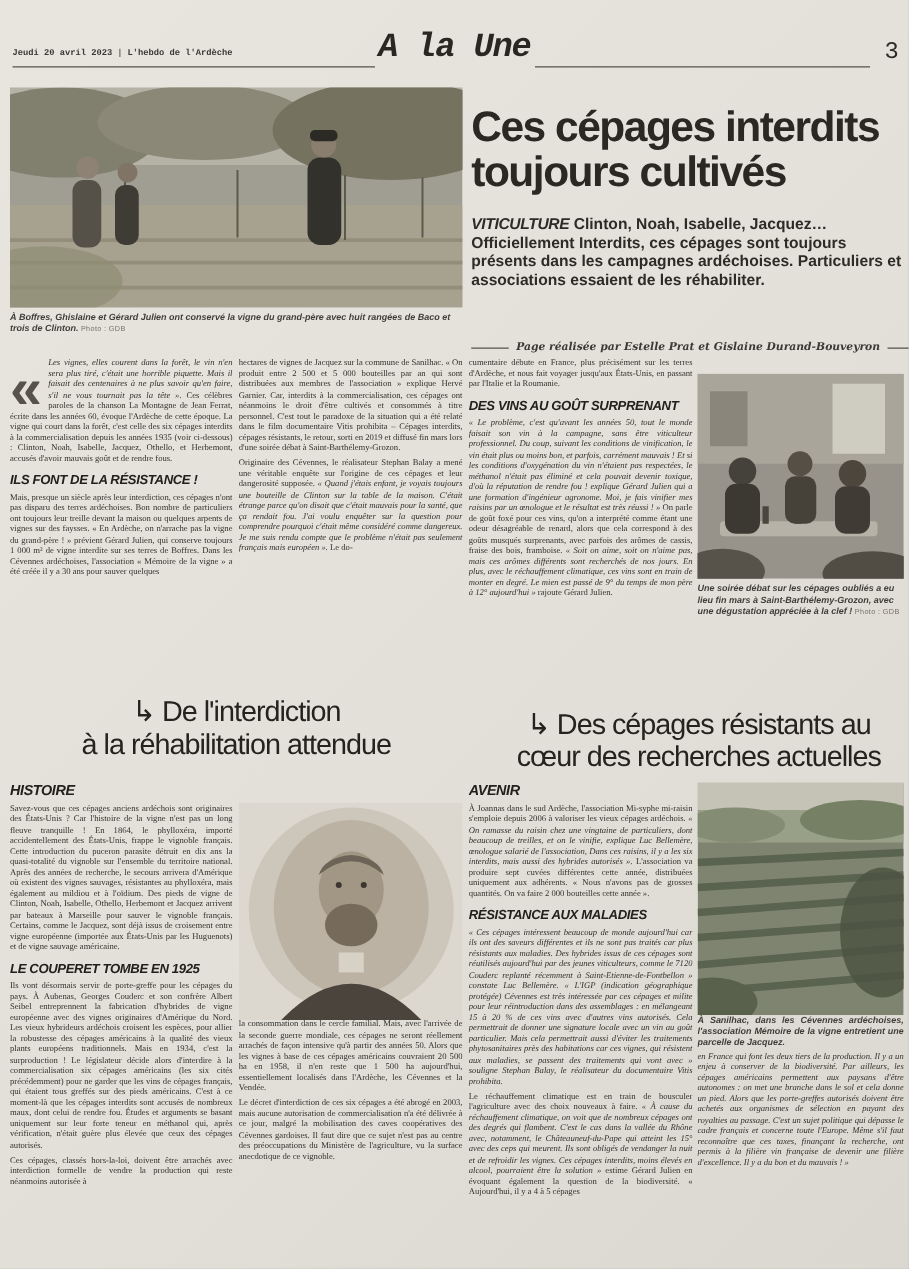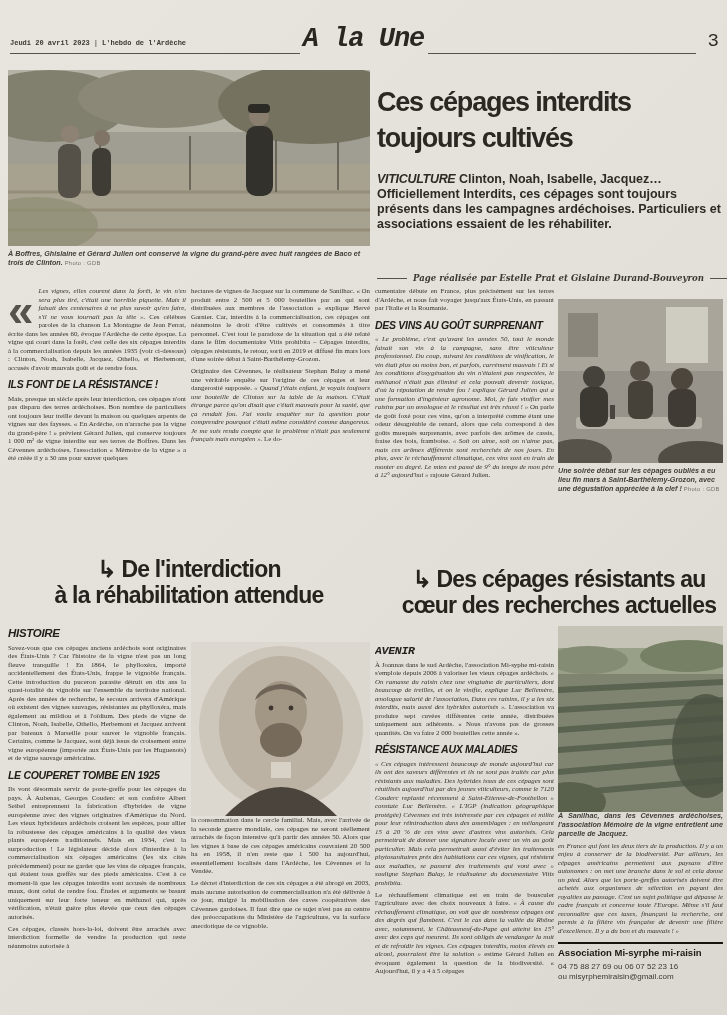--- a/index.html
+++ b/index.html
@@ -18,41 +18,41 @@
   .h-rule.r{left:428px;width:268px;}
   .page-num{right:8px;top:30px;font-size:19px;color:#2e2b27;}
   
   figure{margin:0;padding:0;}
   figure svg{display:block;}
   .cap{font-family:"Liberation Sans",sans-serif;font-weight:bold;font-style:italic;font-size:7.2px;line-height:8.8px;
        color:#403d38;}
   .cap .credit{font-style:normal;font-weight:normal;font-size:5.8px;color:#767269;letter-spacing:.3px;}
   
   .headline{left:377px;top:84px;width:348px;font-family:"Liberation Sans",sans-serif;font-weight:bold;
-            font-size:27px;line-height:36px;letter-spacing:-1.2px;color:#2b2824;}
+            font-size:34px;line-height:36px;letter-spacing:-1.2px;color:#2b2824;}
   .standfirst{left:377px;top:172px;width:348px;font-family:"Liberation Sans",sans-serif;font-weight:bold;
               font-size:12.5px;line-height:15px;color:#2e2b27;}
   .standfirst .kicker{font-style:italic;letter-spacing:-0.3px;}
   .byline{left:377px;top:249px;width:348px;display:flex;align-items:center;gap:6px;margin-top:24px;}
   .byline .rule{flex:0 0 30px;border-top:1px solid #55524c;height:0;}
   .byline .txt{flex:1;text-align:center;font-family:"DejaVu Serif",serif;font-style:italic;font-weight:bold;
                font-size:8.6px;color:#3c3934;white-space:nowrap;}
   
   .col{font-size:6.9px;line-height:8.5px;text-align:justify;}
   .col p{margin:0 0 3.5px 0;}
   .subhead{font-family:"Liberation Sans",sans-serif;font-weight:bold;font-style:italic;font-size:10.5px;
            line-height:11.5px;letter-spacing:-0.3px;color:#22201c;margin:7px 0 4px 0;}
   .qmark{float:left;font-family:"Liberation Sans",sans-serif;font-weight:bold;font-size:46px;line-height:30px;
          color:#57534c;margin:8px 5px 0 0;}
   .tc{top:287px;height:271px;overflow:hidden;}
   .tc1{left:8px;width:178px;}
   .tc2{left:191px;width:179px;}
   .tc3{left:375px;width:179px;}
   
-  .crosshead{top:556px;text-align:center;font-family:"Liberation Sans",sans-serif;font-weight:bold;
+  .crosshead{top:556px;text-align:center;font-family:"Liberation Sans",sans-serif;font-weight:normal;
              font-size:23px;line-height:26px;letter-spacing:-0.8px;color:#26231f;}
   .crosshead.l{left:8px;width:362px;}
   .crosshead.r{left:375px;width:348px;}
   
   .bc{height:388px;overflow:hidden;}
   .bc1{left:8px;top:628px;width:178px;}
   .bc2{left:191px;top:642px;width:179px;}
   .bc3{left:375px;top:628px;width:179px;}
   .bc4{left:558px;top:626px;width:165px;}
   .cap-right{text-align:right;margin:4px 0 5px 0;}
@@ -198,21 +198,21 @@
         <ellipse cx="90" cy="98" rx="21" ry="17" fill="#766a5b"></ellipse>
         <circle cx="80" cy="66" r="2.4" fill="#3c362f"></circle>
         <circle cx="100" cy="66" r="2.4" fill="#3c362f"></circle>
       </svg>
     </figure>
     <p>la consommation dans le cercle familial. Mais, avec l'arrivée de la seconde guerre mondiale, ces cépages ne seront réellement arrachés de façon intensive qu'à partir des années 50. Alors que les vignes à base de ces cépages américains couvraient 20 500 ha en 1958, il n'en reste que 1 500 ha aujourd'hui, essentiellement localisés dans l'Ardèche, les Cévennes et la Vendée.</p>
     <p>Le décret d'interdiction de ces six cépages a été abrogé en 2003, mais aucune autorisation de commercialisation n'a été délivrée à ce jour, malgré la mobilisation des caves coopératives des Cévennes gardoises. Il faut dire que ce sujet n'est pas au centre des préoccupations du Ministère de l'agriculture, vu la surface anecdotique de ce vignoble.</p>
   </div>
 
   <div class="abs col bc bc3">
-    <h3 class="subhead" style="margin-top:17px;font-size:11.5px;font-family:Liberation Mono, monospace;">AVENIR</h3>
+    <h3 class="subhead" style="margin-top:0;font-size:11.5px;">AVENIR</h3>
     <p>
       <span>À Joannas dans le sud Ardèche, l'association Mi-syphe mi-raisin s'emploie depuis 2006 à valoriser les vieux cépages ardéchois.</span>
       <span class="it">« On ramasse du raisin chez une vingtaine de particuliers, dont beaucoup de treilles, et on le vinifie, explique Luc Bellemère, œnologue salarié de l'association, Dans ces raisins, il y a les six interdits, mais aussi des hybrides autorisés ».</span>
       <span>L'association va produire sept cuvées différentes cette année, distribuées uniquement aux adhérents. « Nous n'avons pas de grosses quantités. On va faire 2 000 bouteilles cette année ».</span>
     </p>
     <h3 class="subhead">RÉSISTANCE AUX MALADIES</h3>
     <p class="it">« Ces cépages intéressent beaucoup de monde aujourd'hui car ils ont des saveurs différentes et ils ne sont pas traités car plus résistants aux maladies. Des hybrides issus de ces cépages sont réutilisés aujourd'hui par des jeunes viticulteurs, comme le 7120 Couderc replanté récemment à Saint-Etienne-de-Fontbellon » constate Luc Bellemère. « L'IGP (indication géographique protégée) Cévennes est très intéressée par ces cépages et milite pour leur réintroduction dans des assemblages : en mélangeant 15 à 20 % de ces vins avec d'autres vins autorisés. Cela permettrait de donner une signature locale avec un vin au goût particulier. Mais cela permettrait aussi d'éviter les traitements phytosanitaires près des habitations car ces vignes, qui résistent aux maladies, se passent des traitements qui vont avec » souligne Stephan Balay, le réalisateur du documentaire Vitis prohibita.</p>
     <p>
       <span>Le réchauffement climatique est en train de bousculer l'agriculture avec des choix nouveaux à faire.</span>
       <span class="it">« À cause du réchauffement climatique, on voit que de nombreux cépages ont des degrés qui flambent. C'est le cas dans la vallée du Rhône avec, notamment, le Châteauneuf-du-Pape qui atteint les 15° avec des ceps qui meurent. Ils sont obligés de vendanger la nuit et de refroidir les vignes. Ces cépages interdits, moins élevés en alcool, pourraient être la solution »</span>
@@ -228,20 +228,15 @@
         <rect y="22" width="165" height="26" fill="#99a088"></rect>
         <ellipse cx="30" cy="34" rx="40" ry="14" fill="#848c74"></ellipse>
         <ellipse cx="130" cy="30" rx="48" ry="16" fill="#768064"></ellipse>
         <path d="M0 64 L165 56 M0 84 L165 74 M0 104 L165 92 M0 124 L165 112 M0 146 L165 132 M0 168 L165 154" stroke="#5a6250" stroke-width="6"></path>
         <ellipse cx="148" cy="120" rx="34" ry="52" fill="#4c5442" opacity="0.85"></ellipse>
         <ellipse cx="12" cy="176" rx="36" ry="20" fill="#59614d"></ellipse>
       </svg>
     </figure>
     <p class="cap cap-center">À Sanilhac, dans les Cévennes ardéchoises, l'association Mémoire de la vigne entretient une parcelle de Jacquez.</p>
     <p class="it">en France qui font les deux tiers de la production. Il y a un enjeu à conserver de la biodiversité. Par ailleurs, les cépages américains permettent aux paysans d'être autonomes : on met une branche dans le sol et cela donne un pied. Alors que les porte-greffes autorisés doivent être achetés aux organismes de sélection en payant des royalties au passage. C'est un sujet politique qui dépasse le cadre français et concerne toute l'Europe. Même s'il faut reconnaître que ces taxes, finançant la recherche, ont permis à la filière vin française de devenir une filière d'excellence. Il y a du bon et du mauvais ! »</p>
-    <div class="contact">
-      <p class="name">Association Mi-syrphe mi-raisin</p>
-      <p class="line">04 75 88 27 69 ou 06 07 52 23 16</p>
-      <p class="line">ou misyrphemiraisin@gmail.com</p>
-    </div>
   </div>
 
 </div>
 
 </body></html>

